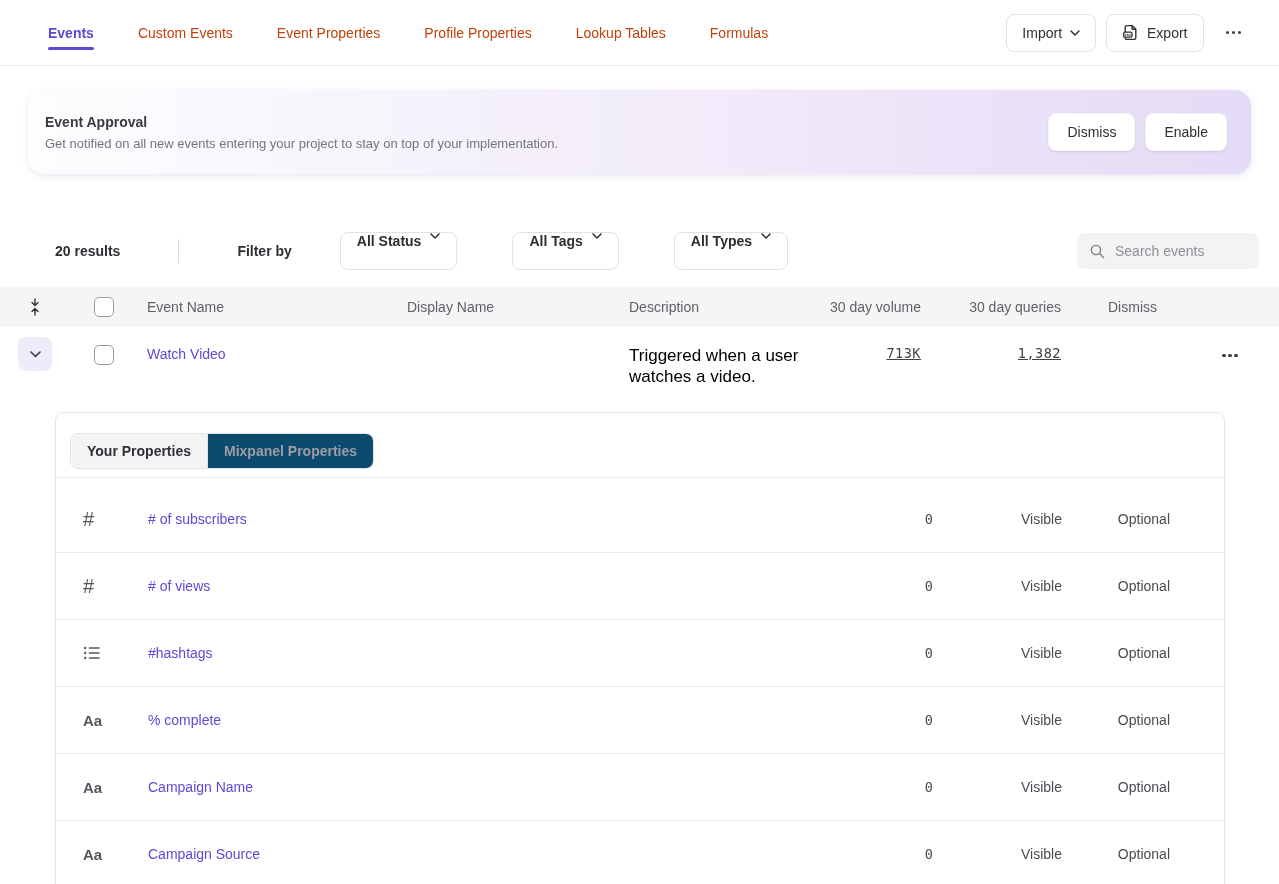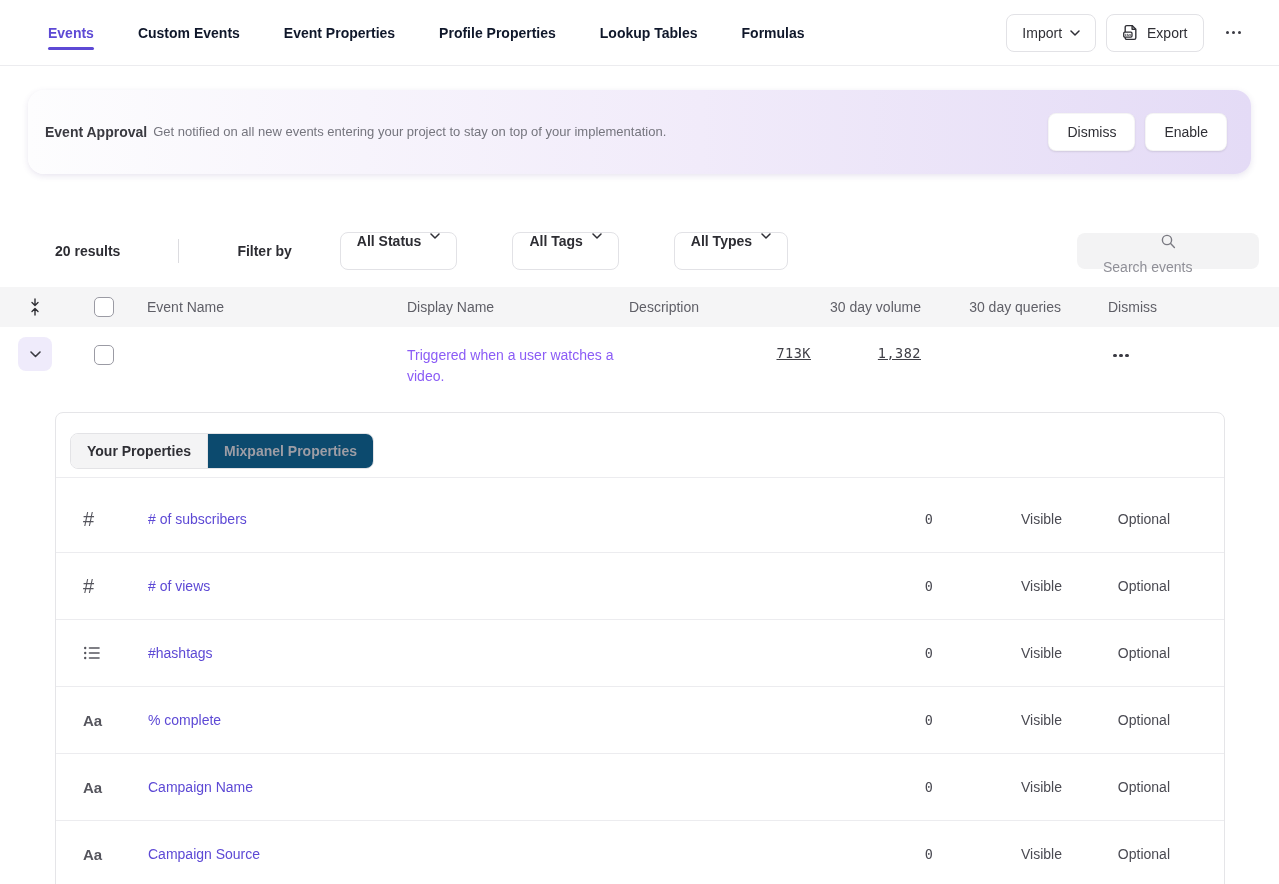--- a/index.html
+++ b/index.html
@@ -3,64 +3,64 @@
 <meta charset="utf-8">
 <style>
   * { margin:0; padding:0; box-sizing:border-box; }
   html,body { background:#fff; }
   body { font-family:"Liberation Sans", sans-serif; color:#2f2f35; }
   .page { position:relative; width:1279px; height:884px; overflow:hidden; background:#fff; }
 
   
   .topnav { height:66px; display:flex; align-items:center; padding:0 26px 0 48px; border-bottom:1px solid #ececef; }
   .tabs { display:flex; gap:44px; height:100%; align-items:center; }
-  .tab { font-size:14px; font-weight:700; color:#0f172a; cursor:pointer; position:relative; height:100%; display:flex; align-items:center; }
+  .tab { font-size:14px; font-weight:400; color:#c2410c; cursor:pointer; position:relative; height:100%; display:flex; align-items:center; }
   .tab.active { color:#5d49d5; font-weight:600; }
   .tab.active::after { content:""; position:absolute; left:0; right:0; bottom:15px; height:3px; border-radius:2px; background:#5d49d5; }
   .nav-right { margin-left:auto; display:flex; align-items:center; gap:10px; }
   .btn { display:inline-flex; align-items:center; gap:8px; height:38px; padding:0 15px; border:1px solid #e2e2e6; border-radius:8px; background:#fff; font-size:14px; font-weight:500; color:#2f2f35; cursor:pointer; }
   .btn-plain { border:none; padding:0 8px; }
 
   
   .banner { margin:24px 28px 0 28px; height:84px; border-radius:16px; display:flex; align-items:center; padding:0 24px 0 17px;
             background:linear-gradient(90deg,#fdfdfe 0%,#f1ebfa 55%,#e4dbf6 100%); box-shadow:0 2px 6px rgba(90,70,140,0.14); }
-  .banner-text { display:flex; flex-direction:row; gap:6px; }
+  .banner-text { display:flex; flex-direction:column; gap:6px; }
   .banner-title { font-size:14px; font-weight:700; color:#3a3a41; }
   .banner-desc { font-size:13px; color:#75757e; }
   .banner-actions { margin-left:auto; display:flex; gap:10px; }
   .btn-white { height:38px; padding:0 18px; background:#fff; border:1px solid rgba(0,0,0,0.04); border-radius:8px; font-size:14px; font-weight:500; color:#2f2f35; box-shadow:0 1px 2px rgba(0,0,0,0.10); cursor:pointer; }
 
   
   .filterrow { margin-top:58px; display:flex; align-items:center; padding:0 20px 0 55px; height:38px;gap:40px; }
   .results { font-size:14px; font-weight:700; color:#2d2d33; }
   .vdiv { width:1px; height:24px; background:#dcdce0; margin:0 18px; }
   .filterby { font-size:14px; font-weight:700; color:#2d2d33; margin-right:8px; }
   .drop { display:inline-flex; gap:9px; height:38px; padding:0 16px; border:1px solid #e2e2e6; border-radius:8px; background:#fff; font-size:14px; font-weight:700; color:#2d2d33; cursor:pointer; margin-right:15px; }
-  .search { margin-left:auto; width:182px; height:36px; background:#f3f3f4; border-radius:8px; display:flex; align-items:center; gap:9px; padding:0 12px;flex-direction:column; }
+  .search { margin-left:auto; width:182px; height:36px; background:#f3f3f4; border-radius:8px; display:flex; align-items:center; gap:9px; padding:0 12px; }
   .search input { border:none; background:transparent; outline:none; font-size:14px; color:#3a3a41; width:130px; font-family:"Liberation Sans",sans-serif; }
   .search input::placeholder { color:#8f8f97; }
 
   
   .trow { display:grid; grid-template-columns:70px 67px 260px 222px 192px 110px 140px 120px 98px; }
   .thead { margin-top:17px; height:40px; background:#f5f5f6; align-items:center; font-size:14px; font-weight:500; color:#5f5f67; }
   .cell-pad { padding-left:10px; }
   .num-col { text-align:right; }
   .owners-col { padding-left:47px; }
   .center-col { text-align:center; }
   .icon-cell { display:flex; justify-content:center; }
   .checkbox { width:20px; height:20px; border:1.5px solid #9b9ba4; border-radius:5px; background:#fff; cursor:pointer; }
   .cb-cell { display:flex; justify-content:center; }
 
   .event-row { height:75px; align-items:start; }
   .event-row > div { padding-top:18px; }
   .event-row .expand-cell { padding-top:10px; }
   .event-row .more-cell { padding-top:16px; }
   .expand-btn { width:34px; height:34px; border-radius:8px; background:#efebfb; border:none; display:flex; align-items:center; justify-content:center; cursor:pointer; margin:0 auto; }
   .link { color:#5d49d5; font-size:14px; cursor:pointer; text-decoration:none; }
-  .desc { font-size:14px; color:#8b5cf6; line-height:21px; }
+  .desc { font-size:17px; color:#000000; line-height:21px; }
   .mono { font-family:"DejaVu Sans Mono", monospace; font-size:13.5px; color:#3f3f46; letter-spacing:0.5px;text-decoration:underline; }
   .more-dots { display:inline-flex; gap:2.5px; align-items:center; cursor:pointer; padding:4px; }
   .more-dots i { width:3.5px; height:3.5px; border-radius:50%; background:#3a3a42; }
 
   
   .panel { margin:10px 54px 0 55px; border:1px solid #e5e5e8; border-radius:8px; background:#fff; height:600px; }
   .panel-head { padding:20px 14px 8px 14px; border-bottom:1px solid #ececef; }
   .seg { display:inline-flex; border:1px solid #e3e3e6; border-radius:8px; overflow:hidden; }
   .seg-tab { height:34px; display:flex; align-items:center; padding:0 16px; font-size:14px; cursor:pointer; background:#0c4a6e; color:#9d9da5; font-weight:700; }
   .seg-tab.active { background:#f4f4f5; color:#2f2f35; font-weight:700; border-right:1px solid #e3e3e6; }
@@ -191,20 +191,21 @@
         <span style="display:flex;">
             <svg width="11" height="7" viewBox="0 0 11 7" fill="none">
               <path d="M1 1 L5.5 5.5 L10 1" stroke="#3a3a42" stroke-width="1.6" stroke-linecap="round" stroke-linejoin="round"></path>
             </svg>
           </span>
       </button>
     </div>
     <div class="cb-cell">
         <span class="checkbox"></span>
       </div>
+    <div class="cell-pad"><a class="link">Watch Video</a></div>
     <div class="cell-pad"></div>
     <div class="cell-pad desc">Triggered when a user watches a video.</div>
     <div class="num-col mono">713K</div>
     <div class="num-col mono">1,382</div>
     <div class="owners-col"></div>
     <div class="center-col more-cell" style="text-align:center;">
       <span class="more-dots">
           <i></i>
           <i></i>
           <i></i>

